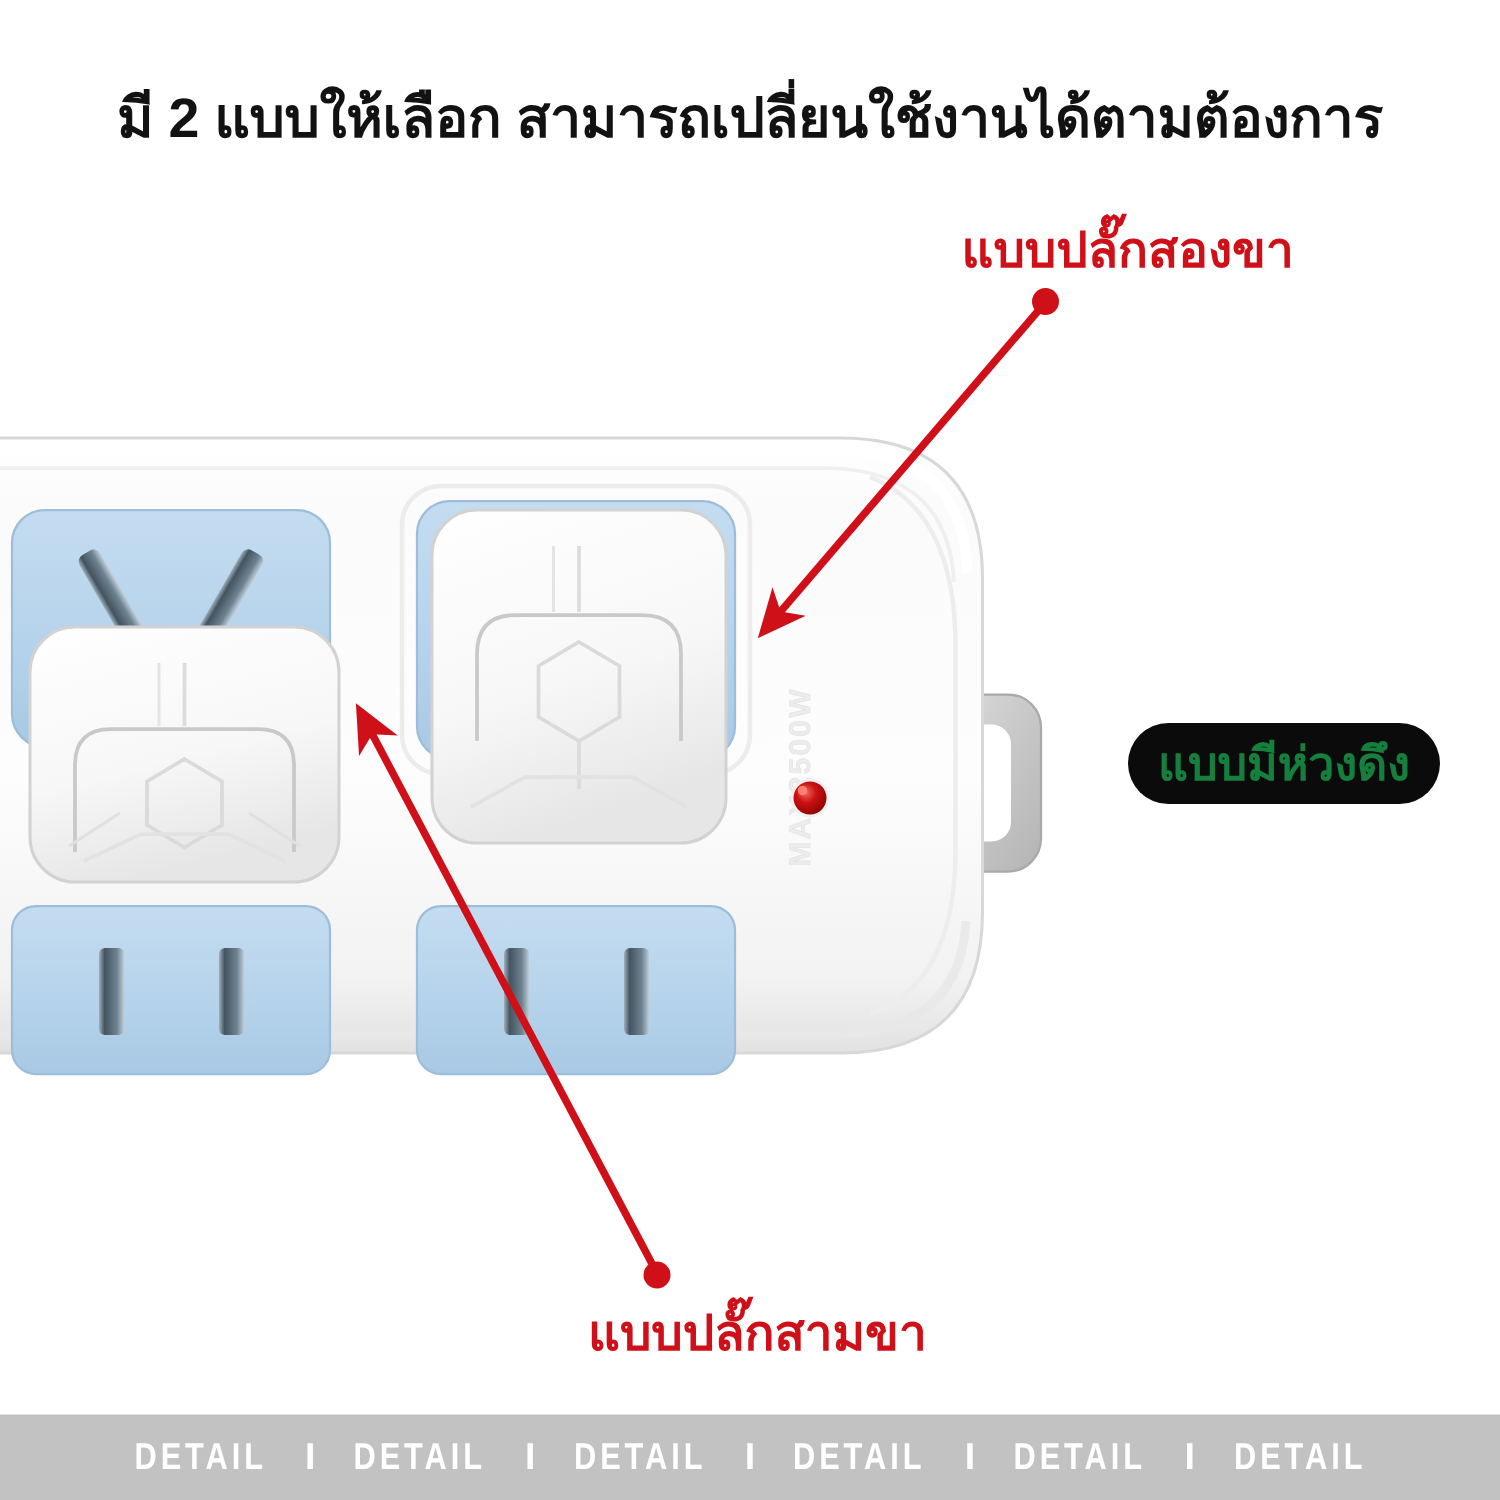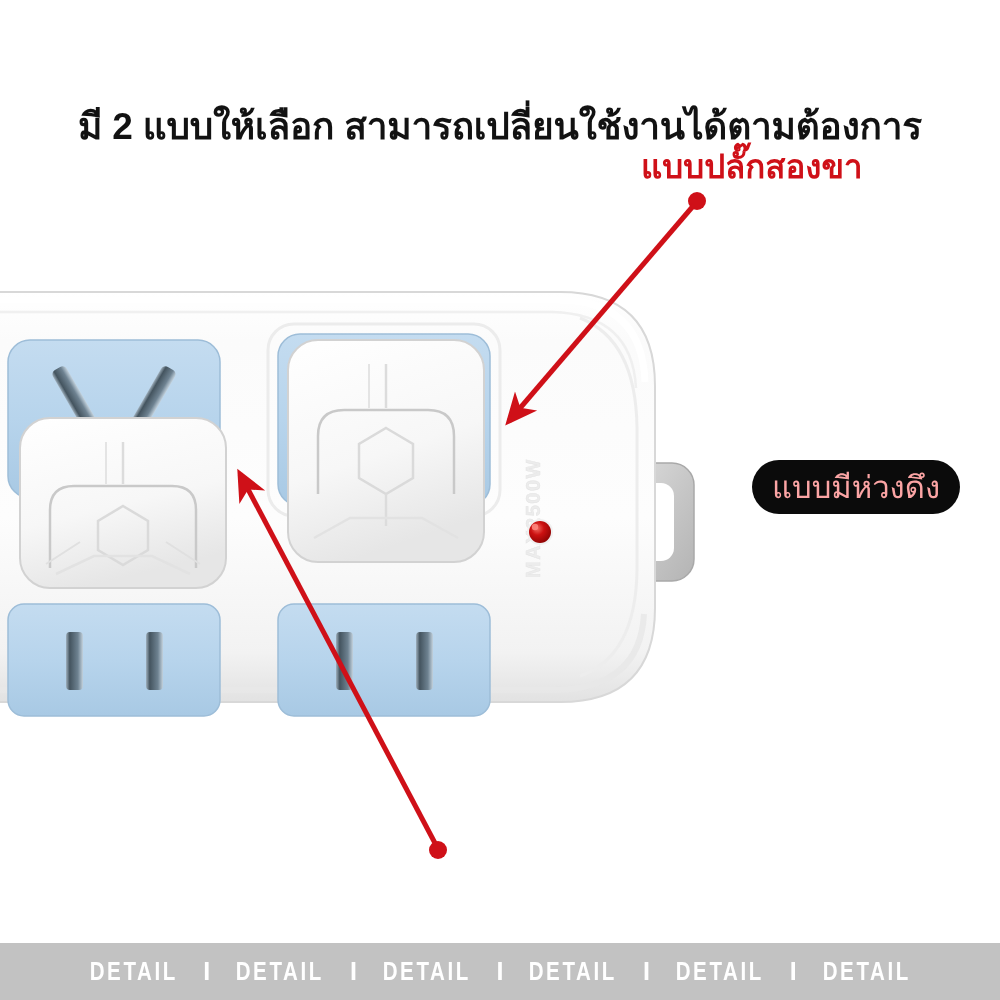--- a/index.html
+++ b/index.html
@@ -24,47 +24,46 @@
     left: 0;
     top: 56px;
     width: 1000px;
     text-align: center;
     font-size: 37px;
     font-weight: bold;
     color: #121212;
     letter-spacing: -0.2px;
     line-height: 1.25;
     white-space: nowrap;
-    margin-top: 48px;
   }
 
   
   .red-label {
     position: absolute;
     font-size: 33px;
     font-weight: bold;
     color: #cf1018;
     white-space: nowrap;
     line-height: 1.2;
   }
   .red-label.top-right { left: 641px; top: 150px; font-family: Liberation Mono, monospace; }
   .red-label.bottom    { left: 392px; top: 869px; }
 
   
   .pill-badge {
     position: absolute;
     left: 752px;
-    top: 460px;
+    top: 482px;
     height: 54px;
     padding: 0 20px;
     border-radius: 27px;
     background: #0b0b0b;
-    color: #fca5a5;
+    color: #15803d;
     font-size: 31px;
-    font-weight: normal;
+    font-weight: bold;
     display: flex;
     align-items: center;
     justify-content: center;
     white-space: nowrap;
     box-sizing: border-box;
   }
 
   
   .annot-svg {
     position: absolute;
@@ -260,20 +259,21 @@
     </g>
 
     <g>
       <circle cx="438" cy="850" r="9" fill="#cf1018"></circle>
       <line x1="436" y1="845" x2="240" y2="474" stroke="#cf1018" stroke-width="5" marker-end="url(#arrowHead)"></line>
     </g>
   </svg>
 
   <div class="red-label top-right">แบบปลั๊กสองขา</div>
 
+  <div class="red-label bottom">แบบปลั๊กสามขา</div>
 
   <div class="pill-badge">แบบมีห่วงดึง</div>
 
   <div class="detail-band">
       <span class="d-item">DETAIL</span>
       <span class="d-sep">I</span>
       <span class="d-item">DETAIL</span>
       <span class="d-sep">I</span>
       <span class="d-item">DETAIL</span>
       <span class="d-sep">I</span>

